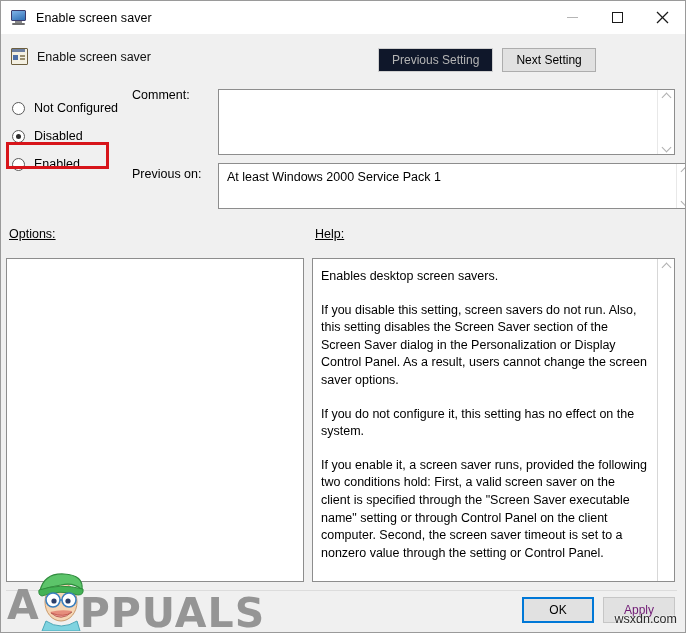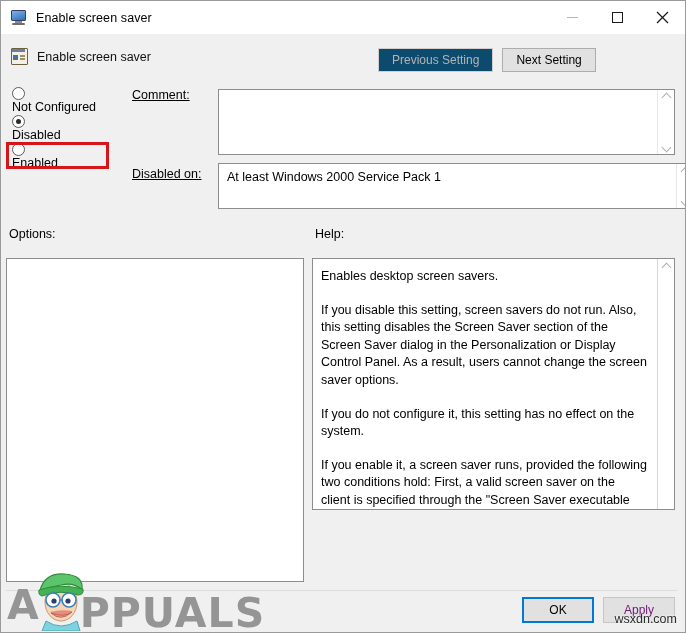--- a/index.html
+++ b/index.html
@@ -84,33 +84,32 @@
     font-size: 12px;
     background: #e1e1e1;
     border: 1px solid #adadad;
     color: #000;
     display: flex; align-items: center; justify-content: center;
     white-space: nowrap;
   }
   .nav-btn.disabled {
     color: #b4b4b4;
     border-color: #cfcfcf;
-    background: #0c4a6e;
+    background: #0f172a;
   }
 
   
   .radios {
     position: absolute; left: 11px; top: 86px;
     width: 200px;
   }
   .radio-row {
     height: 28px;
-    display: flex; align-items: flex-start;
+    display: flex; align-items: flex-end;
     position: relative;
-    flex-direction: column;
   }
   .radio-mark {
     width: 13px; height: 13px;
     border-radius: 50%;
     border: 1px solid #5a5a5a;
     background: #ffffff;
     flex: none;
     margin-right: 9px;
     position: relative;
   }
@@ -130,21 +129,20 @@
     left: 5px; top: 141px;
     width: 103px; height: 27px;
     border: 3px solid #d7141a;
     pointer-events: none;
   }
 
   .field-label {
     position: absolute;
     font-size: 12.5px; color: #000;
     white-space: nowrap;
-    text-decoration: underline;
   }
   #comment-label { left: 131px; top: 87px; }
   #supported-label { left: 131px; top: 166px; }
 
   .textbox {
     position: absolute;
     background: #ffffff;
     border: 1px solid #8d8d8d;
     display: flex;
   }
@@ -178,33 +176,33 @@
     width: 6px; height: 6px;
     border-left: 1.4px solid #b0b0b0;
     border-top: 1.4px solid #b0b0b0;
   }
   .chev.up::before { transform: rotate(45deg); }
   .chev.down::before { transform: rotate(-135deg); top: -1px; }
 
   
   .panel-label {
     position: absolute;
-    font-size: 12.5px; color: #000;
+    font-size: 12.5px; color: #000; text-decoration: underline;
   }
   #options-label { left: 8px; top: 226px; }
   #help-label { left: 314px; top: 226px; }
 
   .panel {
     position: absolute;
     background: #ffffff;
     border: 1px solid #8d8d8d;
     display: flex;
   }
   #options-panel { left: 5px; top: 257px; width: 298px; height: 324px; }
-  #help-panel { left: 311px; top: 257px; width: 363px; height: 252px; }
+  #help-panel { left: 311px; top: 257px; width: 363px; height: 324px; }
 
   .help-text {
     flex: 1;
     padding: 9px 10px 9px 8px;
     font-size: 12.5px;
     color: #000;
     line-height: 17.6px;
     overflow: hidden;
   }
   .help-text p { margin: 0 0 16px 0; }
@@ -373,21 +371,21 @@
 
   <div class="field-label" id="comment-label">Comment:</div>
   <div class="textbox" id="comment-box">
     <div class="tb-text" placeholder=""></div>
     <div class="vscroll">
       <div class="chev up"></div>
       <div class="chev down"></div>
     </div>
   </div>
 
-  <div class="field-label" id="supported-label">Disabled on:</div>
+  <div class="field-label" id="supported-label">Previous on:</div>
   <div class="textbox" id="supported-box">
     <div class="tb-text">At least Windows 2000 Service Pack 1</div>
     <div class="vscroll">
       <div class="chev up"></div>
       <div class="chev down"></div>
     </div>
   </div>
 
   <div class="panel-label" id="options-label">Options:</div>
   <div class="panel" id="options-panel">

